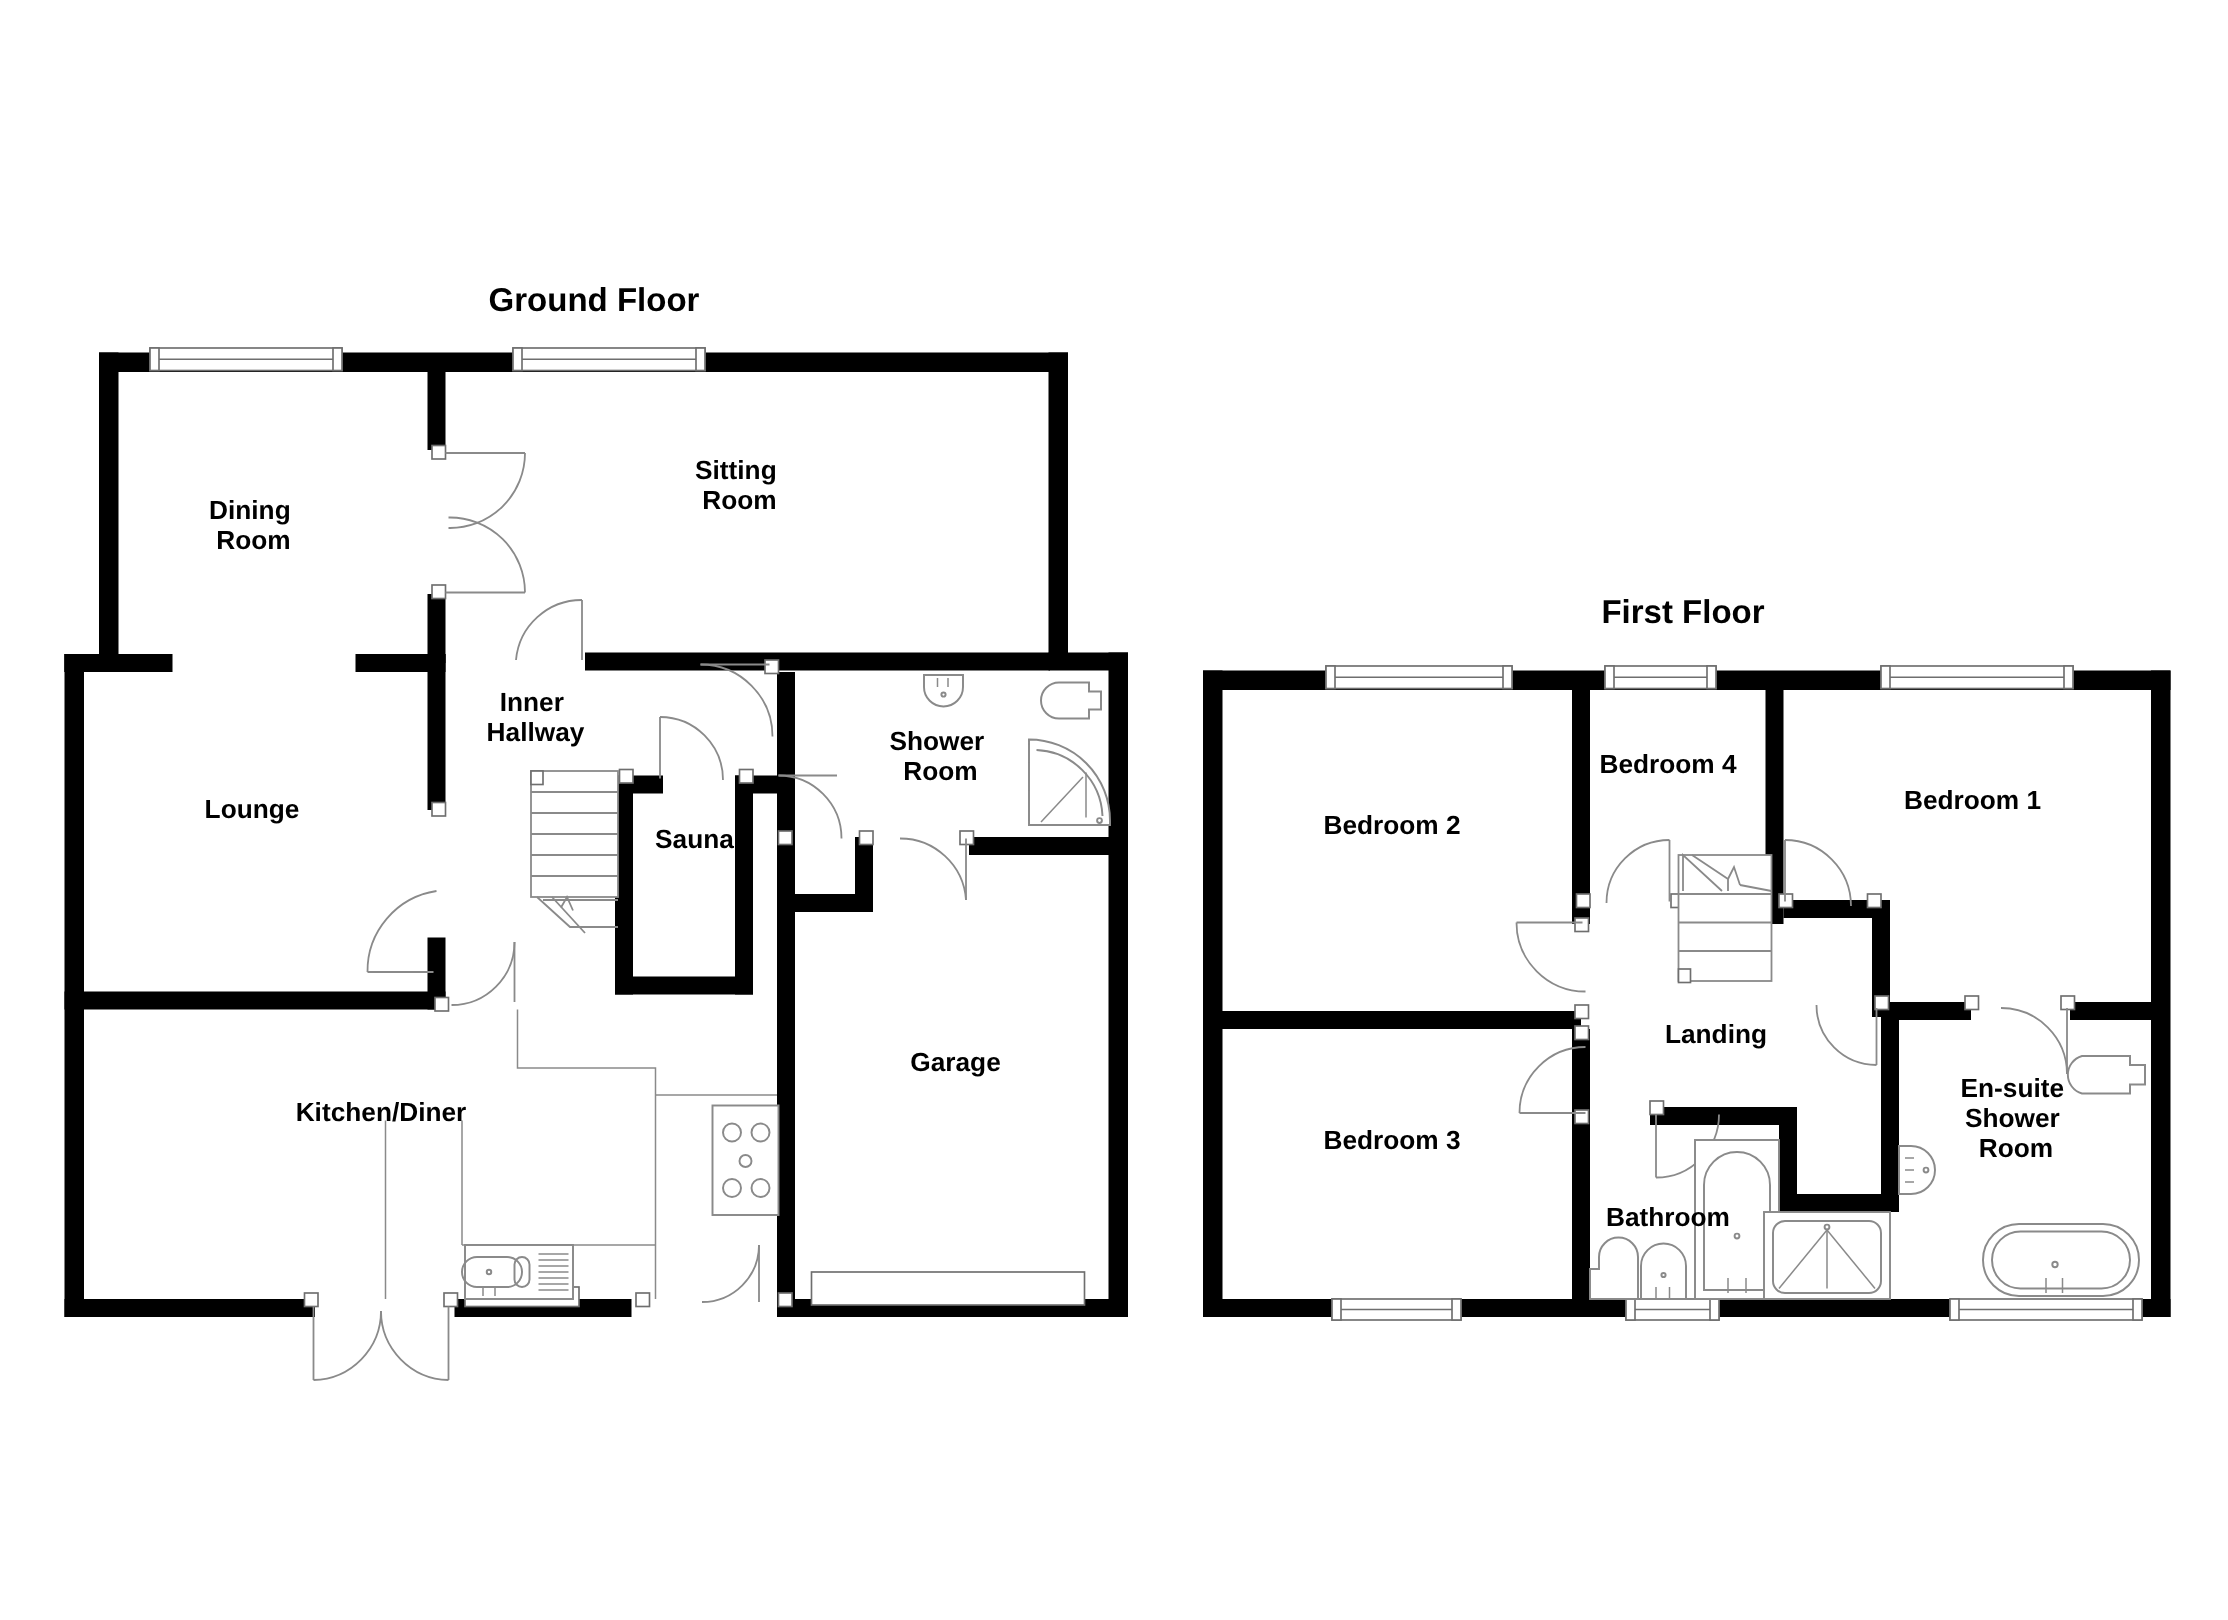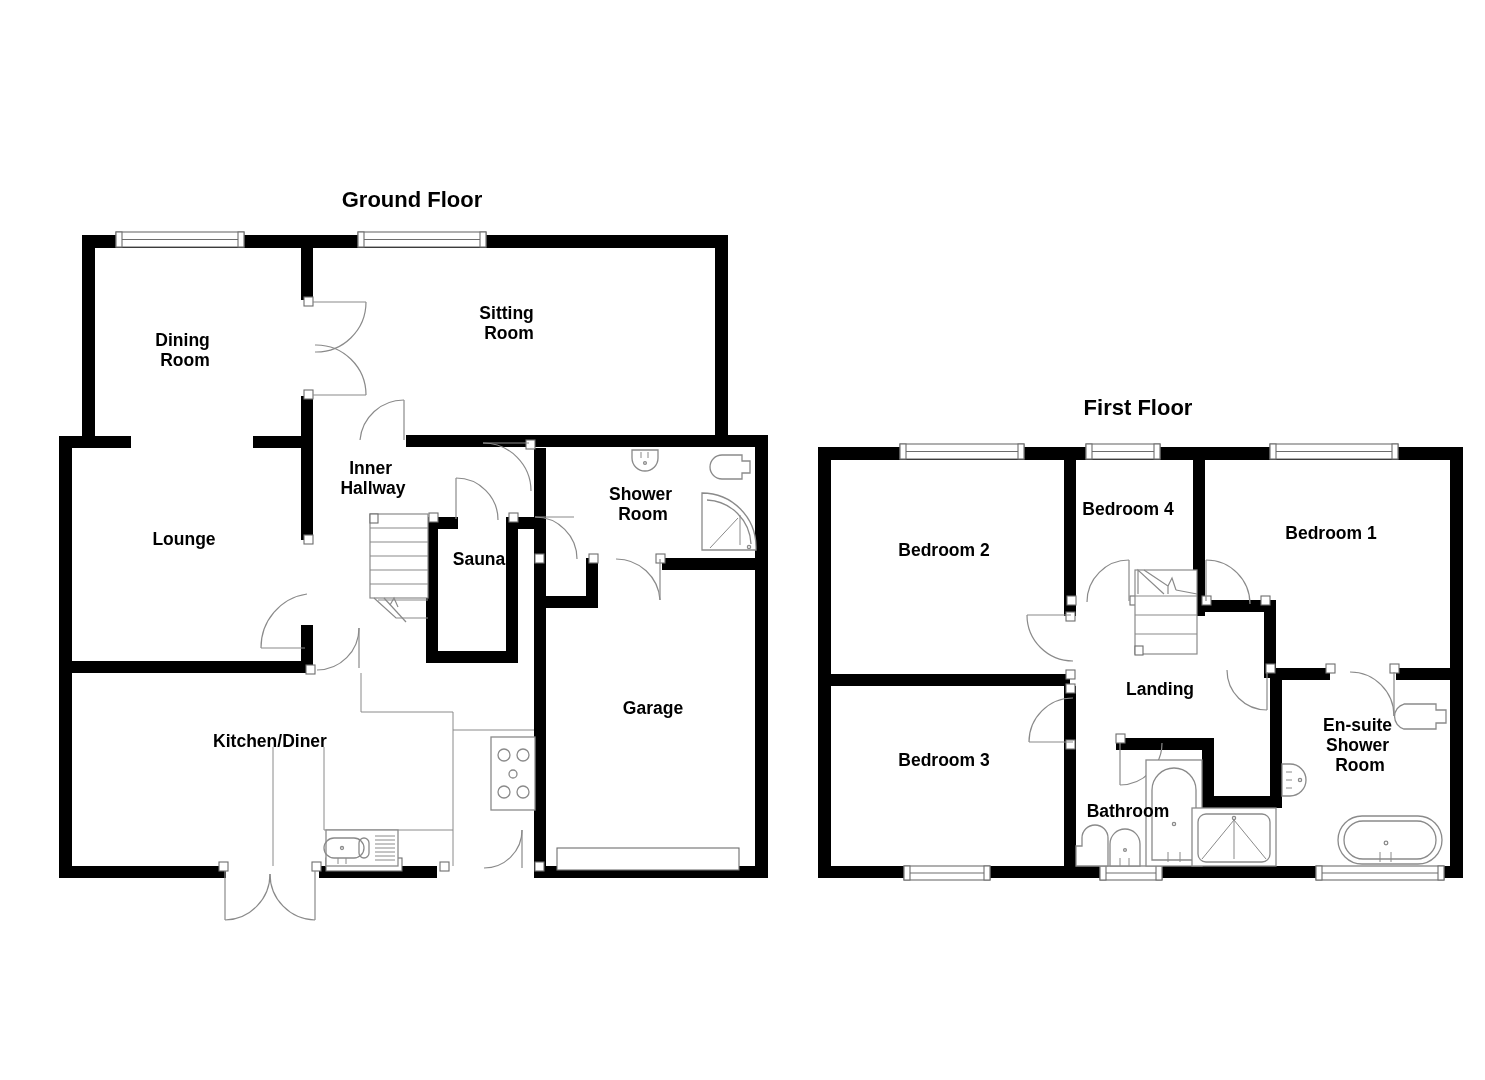--- a/index.html
+++ b/index.html
@@ -9,21 +9,21 @@
   }
   body {
     width: 1485px;
     height: 1080px;
     font-family: "Liberation Sans", sans-serif;
     position: relative;
     overflow: hidden;
   }
   #plan-root {
     position: absolute;
-    left: 16px; top: 0;
+    left: 0; top: 0;
     width: 1371px;
     height: 1080px;
   }
   svg.floorplan {
     display: block;
     width: 1485px;
     height: 1080px;
   }
   .wall        { fill: #000000; }
   .thinline    { fill: none; stroke: #000000; stroke-width: 1.1; }

